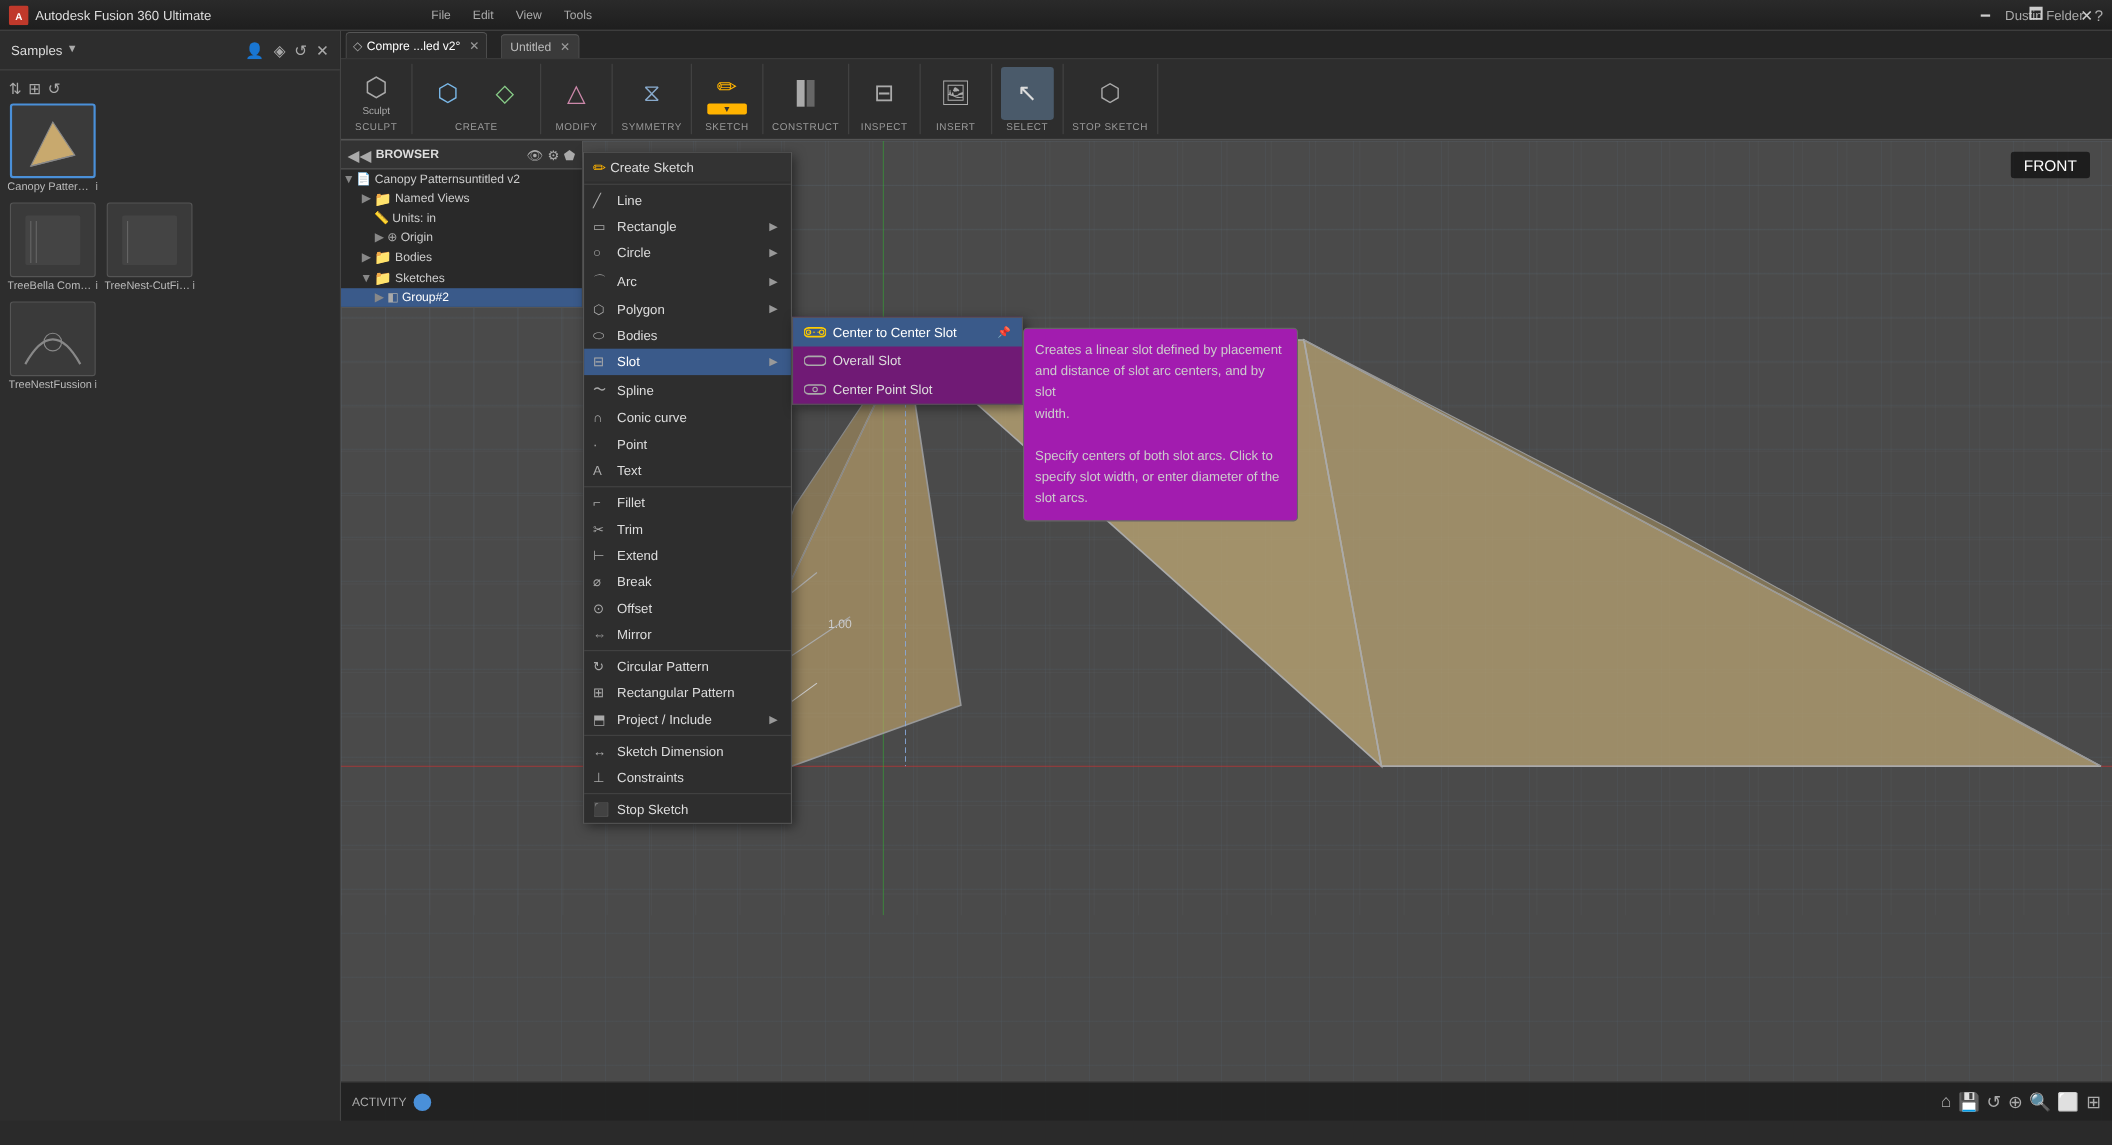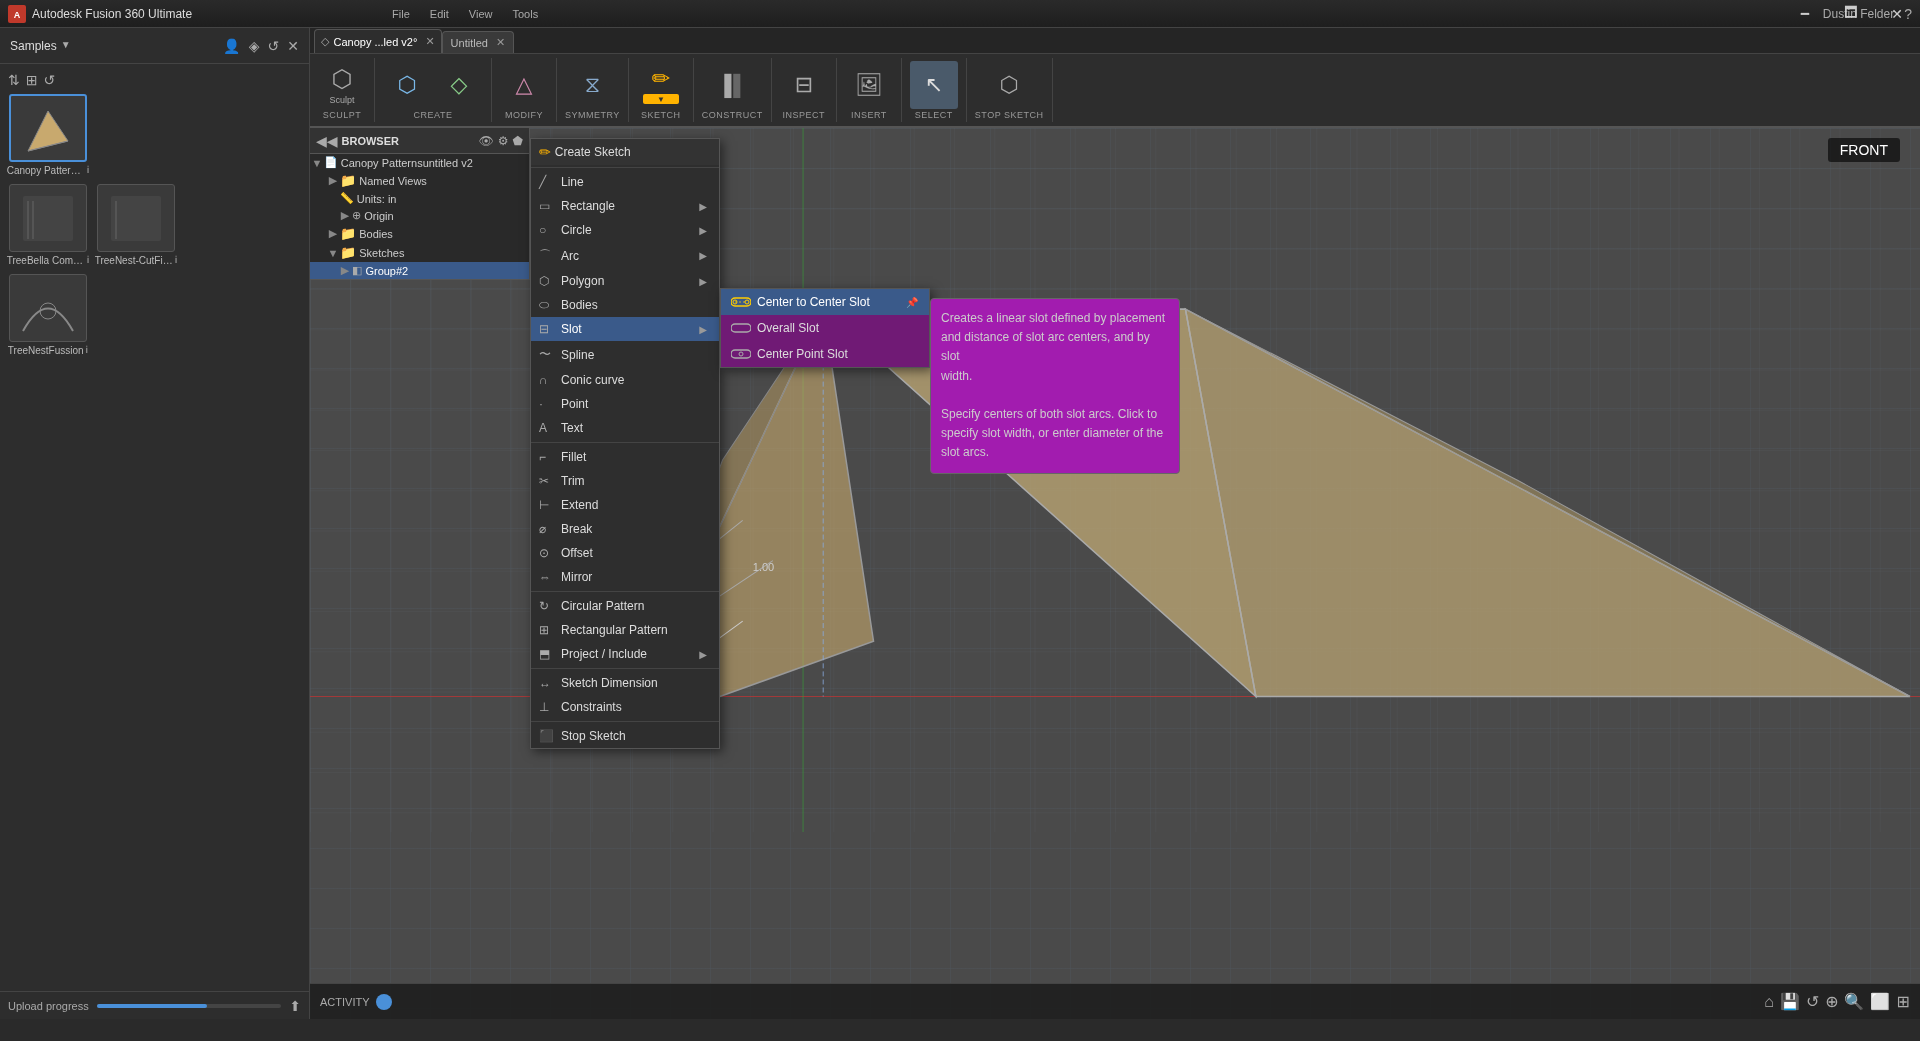--- a/index.html
+++ b/index.html
@@ -385,40 +385,33 @@
             </svg>
           </div>
           <div style="display:flex;align-items:center;gap:2px;">
             <div class="file-name">TreeNestFussion</div>
             <span style="color:#aaa;font-size:10px;">ℹ</span>
           </div>
         </div>
       </div>
     </div>
 
-    <div id="upload-progress">
-      <span class="label">Upload progress</span>
-      <div class="bar-bg">
-        <div class="bar-fill"></div>
-      </div>
-      <span class="icon">⬆</span>
-    </div>
   </div>
 
   <div id="right-area">
 
     <div id="ribbon">
 
       <div id="tab-row">
         <div style="display:flex;align-items:center;padding:2px 6px;background:#2d2d2d;border:1px solid #555;border-bottom:none;height:24px;border-radius:4px 4px 0 0;">
           <span style="font-size:11px;color:#aaa;margin-right:4px;">◇</span>
-          <span style="font-size:11px;color:white;">Canopy ...led v2°</span>
+          <span style="font-size:11px;color:white;">Compre ...led v2°</span>
           <span style="font-size:11px;color:#999;margin-left:8px;cursor:pointer;">✕</span>
         </div>
-        <div style="display:flex;align-items:center;padding:2px 8px;background:#3a3a3a;border:1px solid #555;border-bottom:none;height:22px;border-radius:4px 4px 0 0;margin-left:0;">
+        <div style="display:flex;align-items:center;padding:2px 8px;background:#3a3a3a;border:1px solid #555;border-bottom:none;height:22px;border-radius:4px 4px 0 0;margin-left:12px;">
           <span style="font-size:11px;color:#bbb;">Untitled</span>
           <span style="font-size:11px;color:#999;margin-left:8px;cursor:pointer;">✕</span>
         </div>
       </div>
 
       <div id="ribbon-sections">
 
         <div class="ribbon-section">
           <div class="ribbon-buttons">
             <div class="ribbon-btn">

